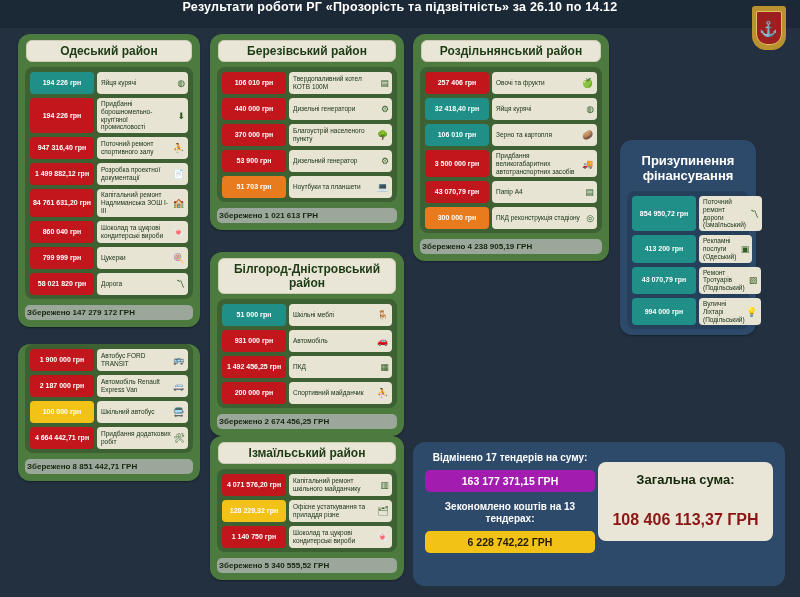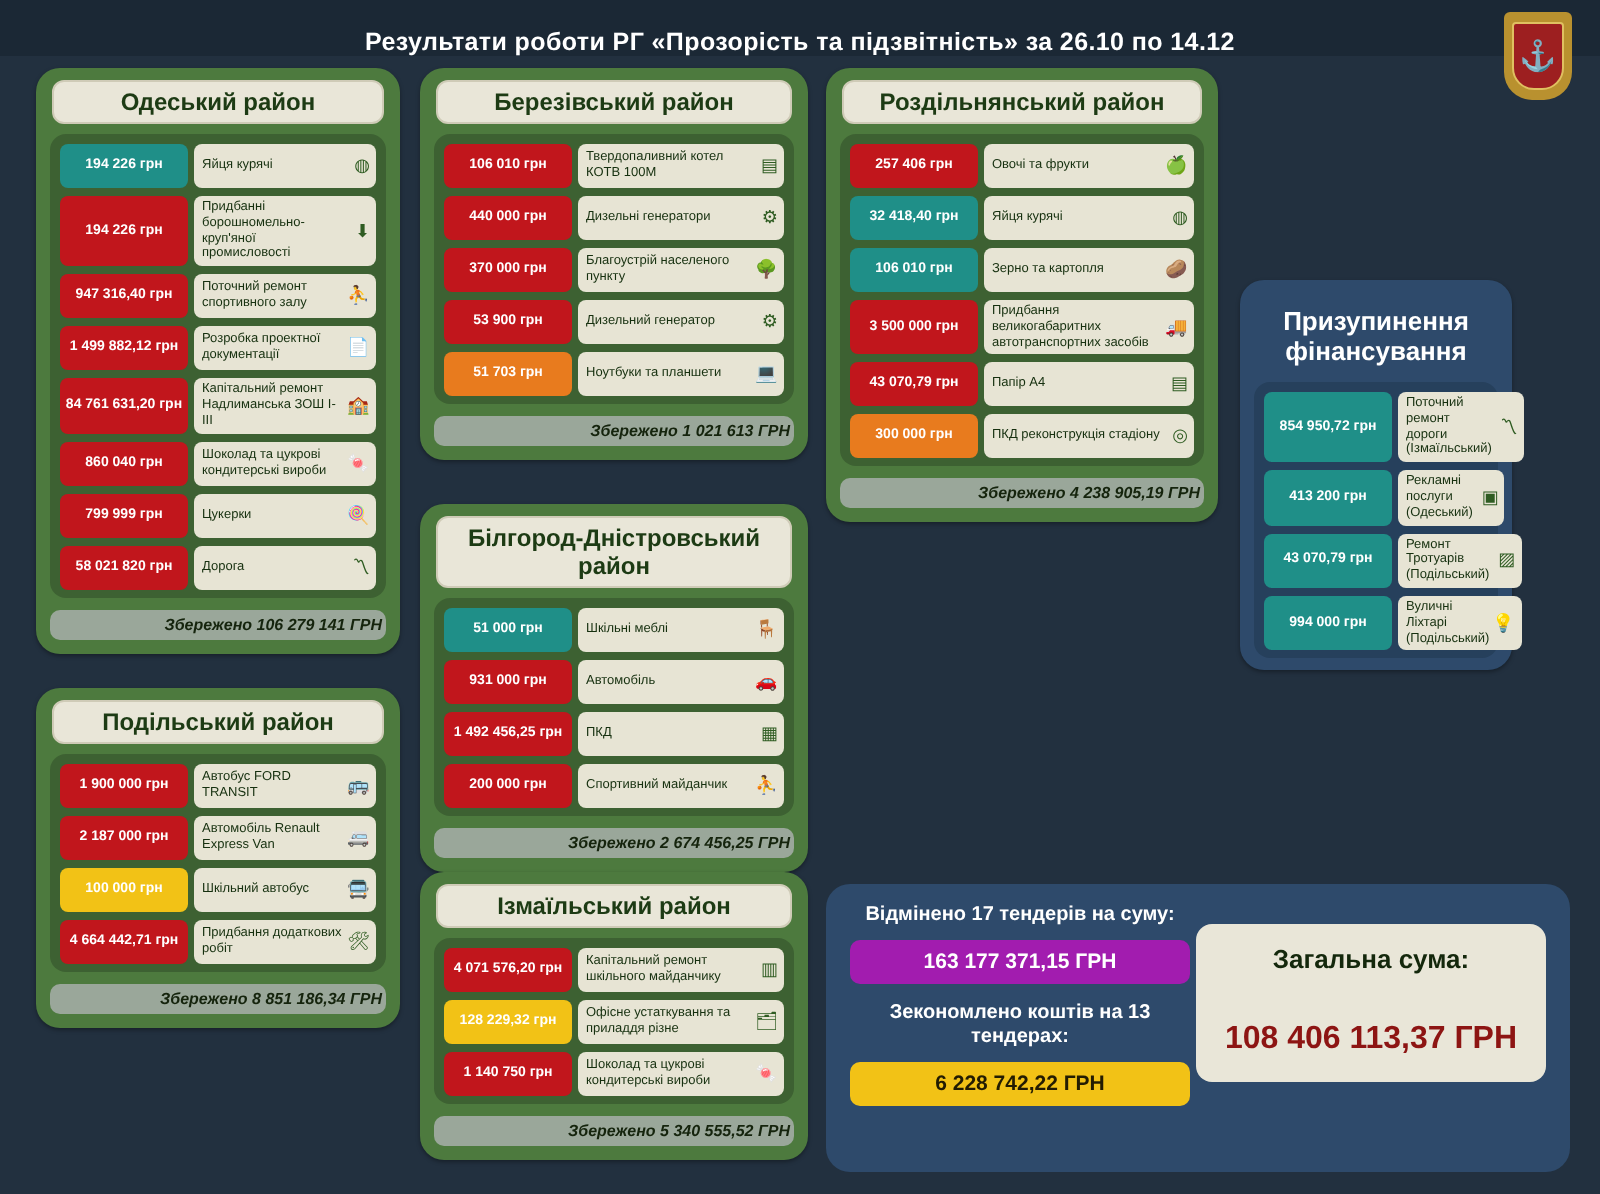--- a/index.html
+++ b/index.html
@@ -12,21 +12,21 @@
   }
   .page{
     position:absolute;inset:0;
     background:#22303f;
     padding:0;
   }
   
   .header{
     position:absolute;left:0;top:0;width:800px;height:28px;
     background:#1b2835;
-    display:flex;align-items:flex-end;justify-content:center;
+    display:flex;align-items:flex-start;justify-content:center;
   }
   .header-title{
     color:#ffffff;font-size:12.5px;font-weight:bold;letter-spacing:.2px;
     text-align:center;
   }
   .crest{
     position:absolute;right:14px;top:6px;width:34px;height:44px;
     background:#b9912f;border-radius:3px 3px 14px 14px;
     display:flex;align-items:center;justify-content:center;
   }
@@ -94,21 +94,21 @@
   }
   .desc .ico{
     position:absolute;right:3px;top:50%;transform:translateY(-50%);
     font-size:9px;line-height:1;color:#2f5c22;
   }
   .saved{
     margin:0 7px 7px 7px;
     background:#9aa79a;
     color:#15240d;
     font-size:8px;font-weight:bold;
-    text-align:right;border-radius:5px;padding:3px 2px;font-style:italic;
+    text-align:left;border-radius:5px;padding:3px 2px;
   }
   .panel.dark .saved{ background:#9aa79a;color:#12222f; }
   
   .totals{
     position:absolute;left:413px;top:442px;width:372px;height:144px;
     background:#2e4a6b;border-radius:12px;
   }
   .tot-left{
     position:absolute;left:12px;top:10px;width:170px;
   }
@@ -172,44 +172,43 @@
         </div>
         <div class="row">
           <div class="amount" style="background:#c1161c">799 999 грн</div>
           <div class="desc">Цукерки<span class="ico">🍭</span></div>
         </div>
         <div class="row">
           <div class="amount" style="background:#c1161c">58 021 820 грн</div>
           <div class="desc">Дорога<span class="ico">〽</span></div>
         </div>
       </div>
-      <div class="saved">Збережено 106 279 141 ГРН</div>
+      <div class="saved">Збережено 147 279 172 ГРН</div>
     </div>
 
   <div id="panel-podilskyi" class="panel" style="left:18px;top:344px;width:182px;">
-      <div class="panel-title">Подільський район</div>
       <div class="inner">
         <div class="row">
           <div class="amount" style="background:#c1161c">1 900 000 грн</div>
           <div class="desc">Автобус FORD TRANSIT<span class="ico">🚌</span></div>
         </div>
         <div class="row">
           <div class="amount" style="background:#c1161c">2 187 000 грн</div>
           <div class="desc">Автомобіль Renault Express Van<span class="ico">🚐</span></div>
         </div>
         <div class="row">
           <div class="amount" style="background:#f2c216">100 000 грн</div>
           <div class="desc">Шкільний автобус<span class="ico">🚍</span></div>
         </div>
         <div class="row">
           <div class="amount" style="background:#c1161c">4 664 442,71 грн</div>
           <div class="desc">Придбання додаткових робіт<span class="ico">🛠</span></div>
         </div>
       </div>
-      <div class="saved">Збережено 8 851 186,34 ГРН</div>
+      <div class="saved">Збережено 8 851 442,71 ГРН</div>
     </div>
 
   <div id="panel-berezivskyi" class="panel" style="left:210px;top:34px;width:194px;">
       <div class="panel-title">Березівський район</div>
       <div class="inner">
         <div class="row">
           <div class="amount" style="background:#c1161c">106 010 грн</div>
           <div class="desc">Твердопаливний котел КОТВ 100М<span class="ico">▤</span></div>
         </div>
         <div class="row">

